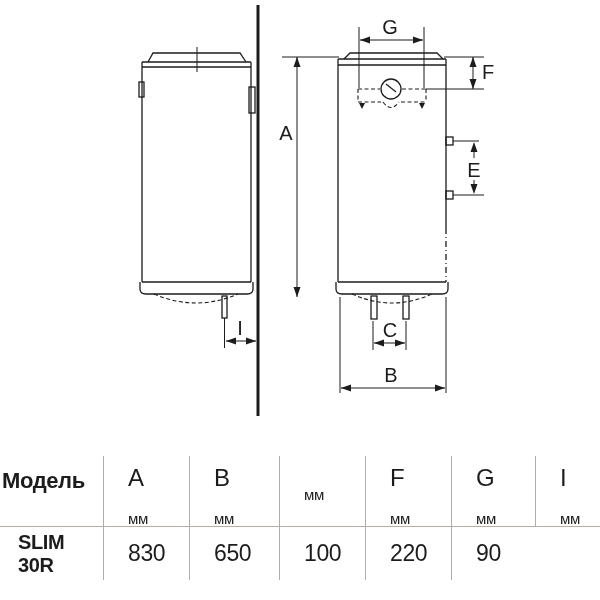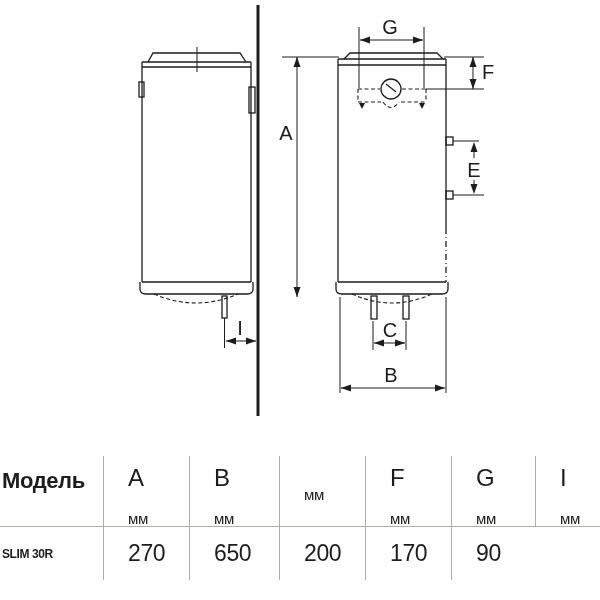--- a/index.html
+++ b/index.html
@@ -43,21 +43,21 @@
   .th.last{border-right:none;}
   .letter{font-size:24px;line-height:1;}
   .unit{font-size:15px;margin-top:21px;line-height:1;}
   .td{
     height:53px;
     border-right:1px solid var(--grid);
     display:flex;align-items:center;
     padding-left:24px;
     font-size:23px;
   }
-  .td.model{padding-left:2px;font-weight:bold;font-size:12px;}
+  .td.model{padding-left:18px;font-weight:bold;font-size:20px;}
   .td.last{border-right:none;}
 </style>
 </head>
 <body>
 
 <div class="page">
 
   <svg class="diagram-svg" width="600" height="460" viewBox="0 0 600 460">
 
     <g>
@@ -197,29 +197,29 @@
     </div>
     <div class="cell th last">
       <div class="letter">I</div>
       <div class="unit">мм</div>
     </div>
 
     <div class="cell td model">
       <span>SLIM 30R</span>
     </div>
     <div class="cell td">
-      <span>270</span>
+      <span>830</span>
     </div>
     <div class="cell td">
       <span>650</span>
     </div>
     <div class="cell td">
-      <span>200</span>
-    </div>
-    <div class="cell td">
-      <span>170</span>
+      <span>100</span>
+    </div>
+    <div class="cell td">
+      <span>220</span>
     </div>
     <div class="cell td last">
       <span>90</span>
     </div>
   </div>
 
 </div>
 
 </body></html>

